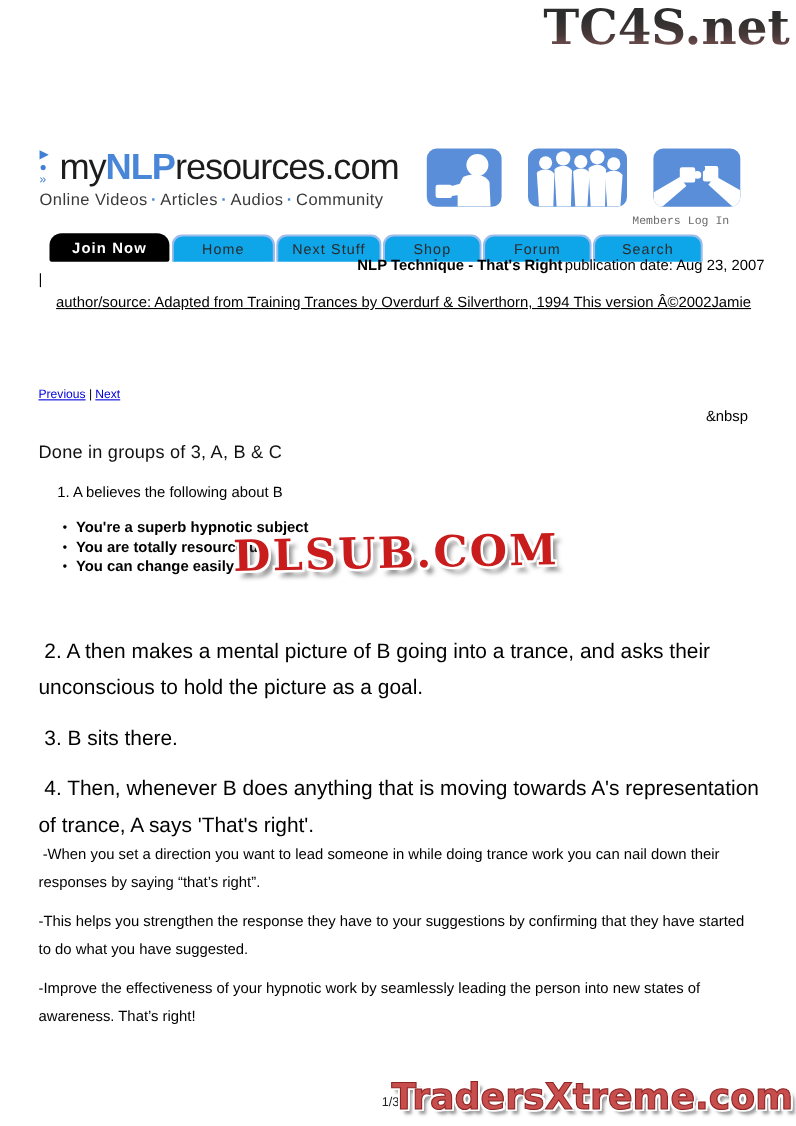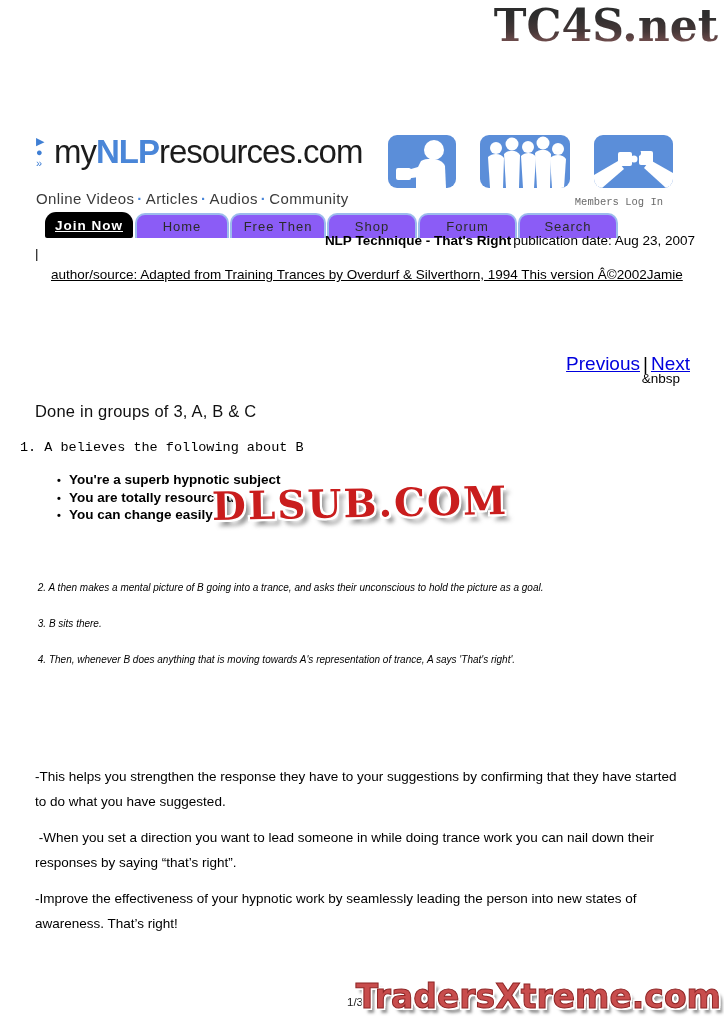--- a/index.html
+++ b/index.html
@@ -28,74 +28,74 @@
   }
 
   
   .logo-row { position: absolute; top: 134px; left: 36px; width: 652px; display: flex; }
   .logo-left { width: 352px; }
   .brand-line { display: flex; align-items: flex-start; }
   .brand-icon { display: flex; flex-direction: column; align-items: flex-start; width: 18px; padding-top: 2px; line-height: 11px; color: #3f7fd4; }
   .brand-icon .gi { font-size: 11px; }
   .brand-text { font-size: 33px; letter-spacing: -1px; color: #1c1c1c; line-height: 36px; white-space: nowrap; }
   .brand-text .accent { color: #4a86d8; font-weight: bold; margin-top: 26px; }
-  .tagline { margin-top: 20px; font-size: 15px; letter-spacing: 0.4px; color: #3a3a3a; white-space: nowrap; }
+  .tagline { margin-top: 3px; font-size: 15px; letter-spacing: 0.4px; color: #3a3a3a; white-space: nowrap; }
   .tagline .dot-sep { color: #4a86d8; font-weight: bold; padding: 0 3px; }
 
   .panels { position: relative; display: flex; gap: 24px; margin-left: 0px; padding-top: 1px; font-family: Liberation Mono, monospace; }
   .panel { background: #5b8ed9; border-radius: 9px; height: 53px; overflow: hidden; }
   .panel svg { display: block; width: 100%; height: 100%; }
   .p1 { width: 68px; } .p2 { width: 90px; } .p3 { width: 79px; }
   .members-login {
     position: absolute; right: 10px; top: 62px;
     font-size: 10.5px; color: #6b6b6b; white-space: nowrap;
   }
 
   
   .nav-tabs { position: absolute; top: 212px; left: 45px; display: flex; height: 26px; align-items: flex-end; }
   .tab {
-    height: 25px; background: #8b5cf6;
+    height: 25px; background: #0ea5e9;
     border: 2px solid #9cbcec; border-bottom: none;
     border-radius: 10px 10px 0 0;
     font-size: 13px; letter-spacing: 1px; color: #2b2b2b;
     display: flex; align-items: center; justify-content: center;
     margin-right: 1px; cursor: pointer;
   }
   .tab-join {
     height: 26px; background: #000; color: #fff; font-weight: bold;
     border: none; border-radius: 11px 11px 2px 2px;
-    width: 88px; font-size: 13.5px; letter-spacing: 1px;
+    width: 109px; font-size: 13.5px; letter-spacing: 1px;
     display: flex; align-items: center; justify-content: center;
-    margin-right: 2px; cursor: pointer; text-decoration: underline;
+    margin-right: 2px; cursor: pointer;
   }
   .w-home { width: 94px; } .w-free { width: 96px; } .w-shop { width: 90px; }
   .w-forum { width: 99px; } .w-search { width: 100px; }
 
   
   .title-line { position: absolute; top: 233px; left: 35px; width: 660px; text-align: right; font-size: 13.5px; white-space: nowrap; }
   .title-line .t-bold { font-weight: bold; }
   .title-line .t-date { margin-left: 2px; }
 
   .pipe-line { position: absolute; top: 246px; left: 35px; font-size: 13.5px; }
   .source-block { position: absolute; top: 266px; left: 51px; width: 660px; font-size: 13.5px; line-height: 18px; text-decoration: underline; }
 
-  .prevnext { position: absolute; top: 353px; left: 35px; width: 655px; text-align: right; font-size: 19px; }
+  .prevnext { position: absolute; top: 353px; left: 35px; width: 655px; font-size: 11px; }
   .prevnext a { color: #0000dd; text-decoration: underline; cursor: pointer; }
   .prevnext .sep { color: #000; padding: 0 3px; }
   .nbsp-line { position: absolute; top: 371px; left: 35px; width: 645px; text-align: right; font-size: 13.5px; }
 
   .heading { position: absolute; top: 402px; left: 35px; font-size: 16.5px; letter-spacing: 0.2px; color: #111; }
-  .item1 { position: absolute; top: 440px; left: 20px; font-size: 13.5px; font-family: Liberation Mono, monospace; }
+  .item1 { position: absolute; top: 440px; left: 52px; font-size: 13.5px; }
 
   .bullets { position: absolute; top: 471px; left: 35px; list-style: none; font-weight: bold; }
   .bullets li { font-size: 13.5px; line-height: 17.5px; padding-left: 34px; position: relative; }
   .bullets li::before { content: "•"; position: absolute; left: 22px; font-size: 11px; top: 1px; }
 
   .paragraphs { position: absolute; top: 576px; left: 35px; width: 662px; }
-  .paragraphs p { font-size: 10px; line-height: 23px; margin-bottom: 13px; white-space: pre-wrap; font-style: italic; }
+  .paragraphs p { font-size: 19px; line-height: 33px; margin-bottom: 13px; white-space: pre-wrap; }
 
   .notes { position: absolute; top: 764px; left: 35px; width: 656px; }
   .notes p { font-size: 13.5px; line-height: 25px; margin-bottom: 11px; white-space: pre-wrap; }
 
   .page-number { position: absolute; top: 996px; left: 347px; font-size: 11.5px; color: #222; }
 
   
   .dlsub {
     position: absolute; top: 480px; left: 212px;
     font-family: "DejaVu Serif", serif; font-weight: bold;
@@ -171,21 +171,21 @@
         <circle cx="44" cy="18" r="3" fill="#5b8ed9"></circle>
       </svg>
     </div>
     <span class="members-login">Members Log In</span>
   </div>
 </div>
 
 <div class="nav-tabs">
   <div class="tab-join">Join Now</div>
   <div class="tab w-home">Home</div>
-  <div class="tab w-free">Free Then</div>
+  <div class="tab w-free">Next Stuff</div>
   <div class="tab w-shop">Shop</div>
   <div class="tab w-forum">Forum</div>
   <div class="tab w-search">Search</div>
 </div>
 
 <div class="title-line">
   <span class="t-bold">NLP Technique - That's Right</span><span class="t-date">publication date: Aug 23, 2007</span>
 </div>
 <div class="pipe-line">|</div>
 <div class="source-block">
@@ -208,19 +208,19 @@
 
 <div class="dlsub">DLSUB.COM</div>
 
 <div class="paragraphs">
   <p> 2. A then makes a mental picture of B going into a trance, and asks their unconscious to hold the picture as a goal.</p>
   <p> 3. B sits there.</p>
   <p> 4. Then, whenever B does anything that is moving towards A's representation of trance, A says 'That's right'.</p>
 </div>
 
 <div class="notes">
+  <p> -When you set a direction you want to lead someone in while doing trance work you can nail down their responses by saying “that’s right”.</p>
   <p>-This helps you strengthen the response they have to your suggestions by confirming that they have started to do what you have suggested.</p>
-  <p> -When you set a direction you want to lead someone in while doing trance work you can nail down their responses by saying “that’s right”.</p>
   <p>-Improve the effectiveness of your hypnotic work by seamlessly leading the person into new states of awareness. That’s right!</p>
 </div>
 
 <div class="page-number">1/3</div>
 <div class="traders">TradersXtreme.com</div>
 
 </body></html>

